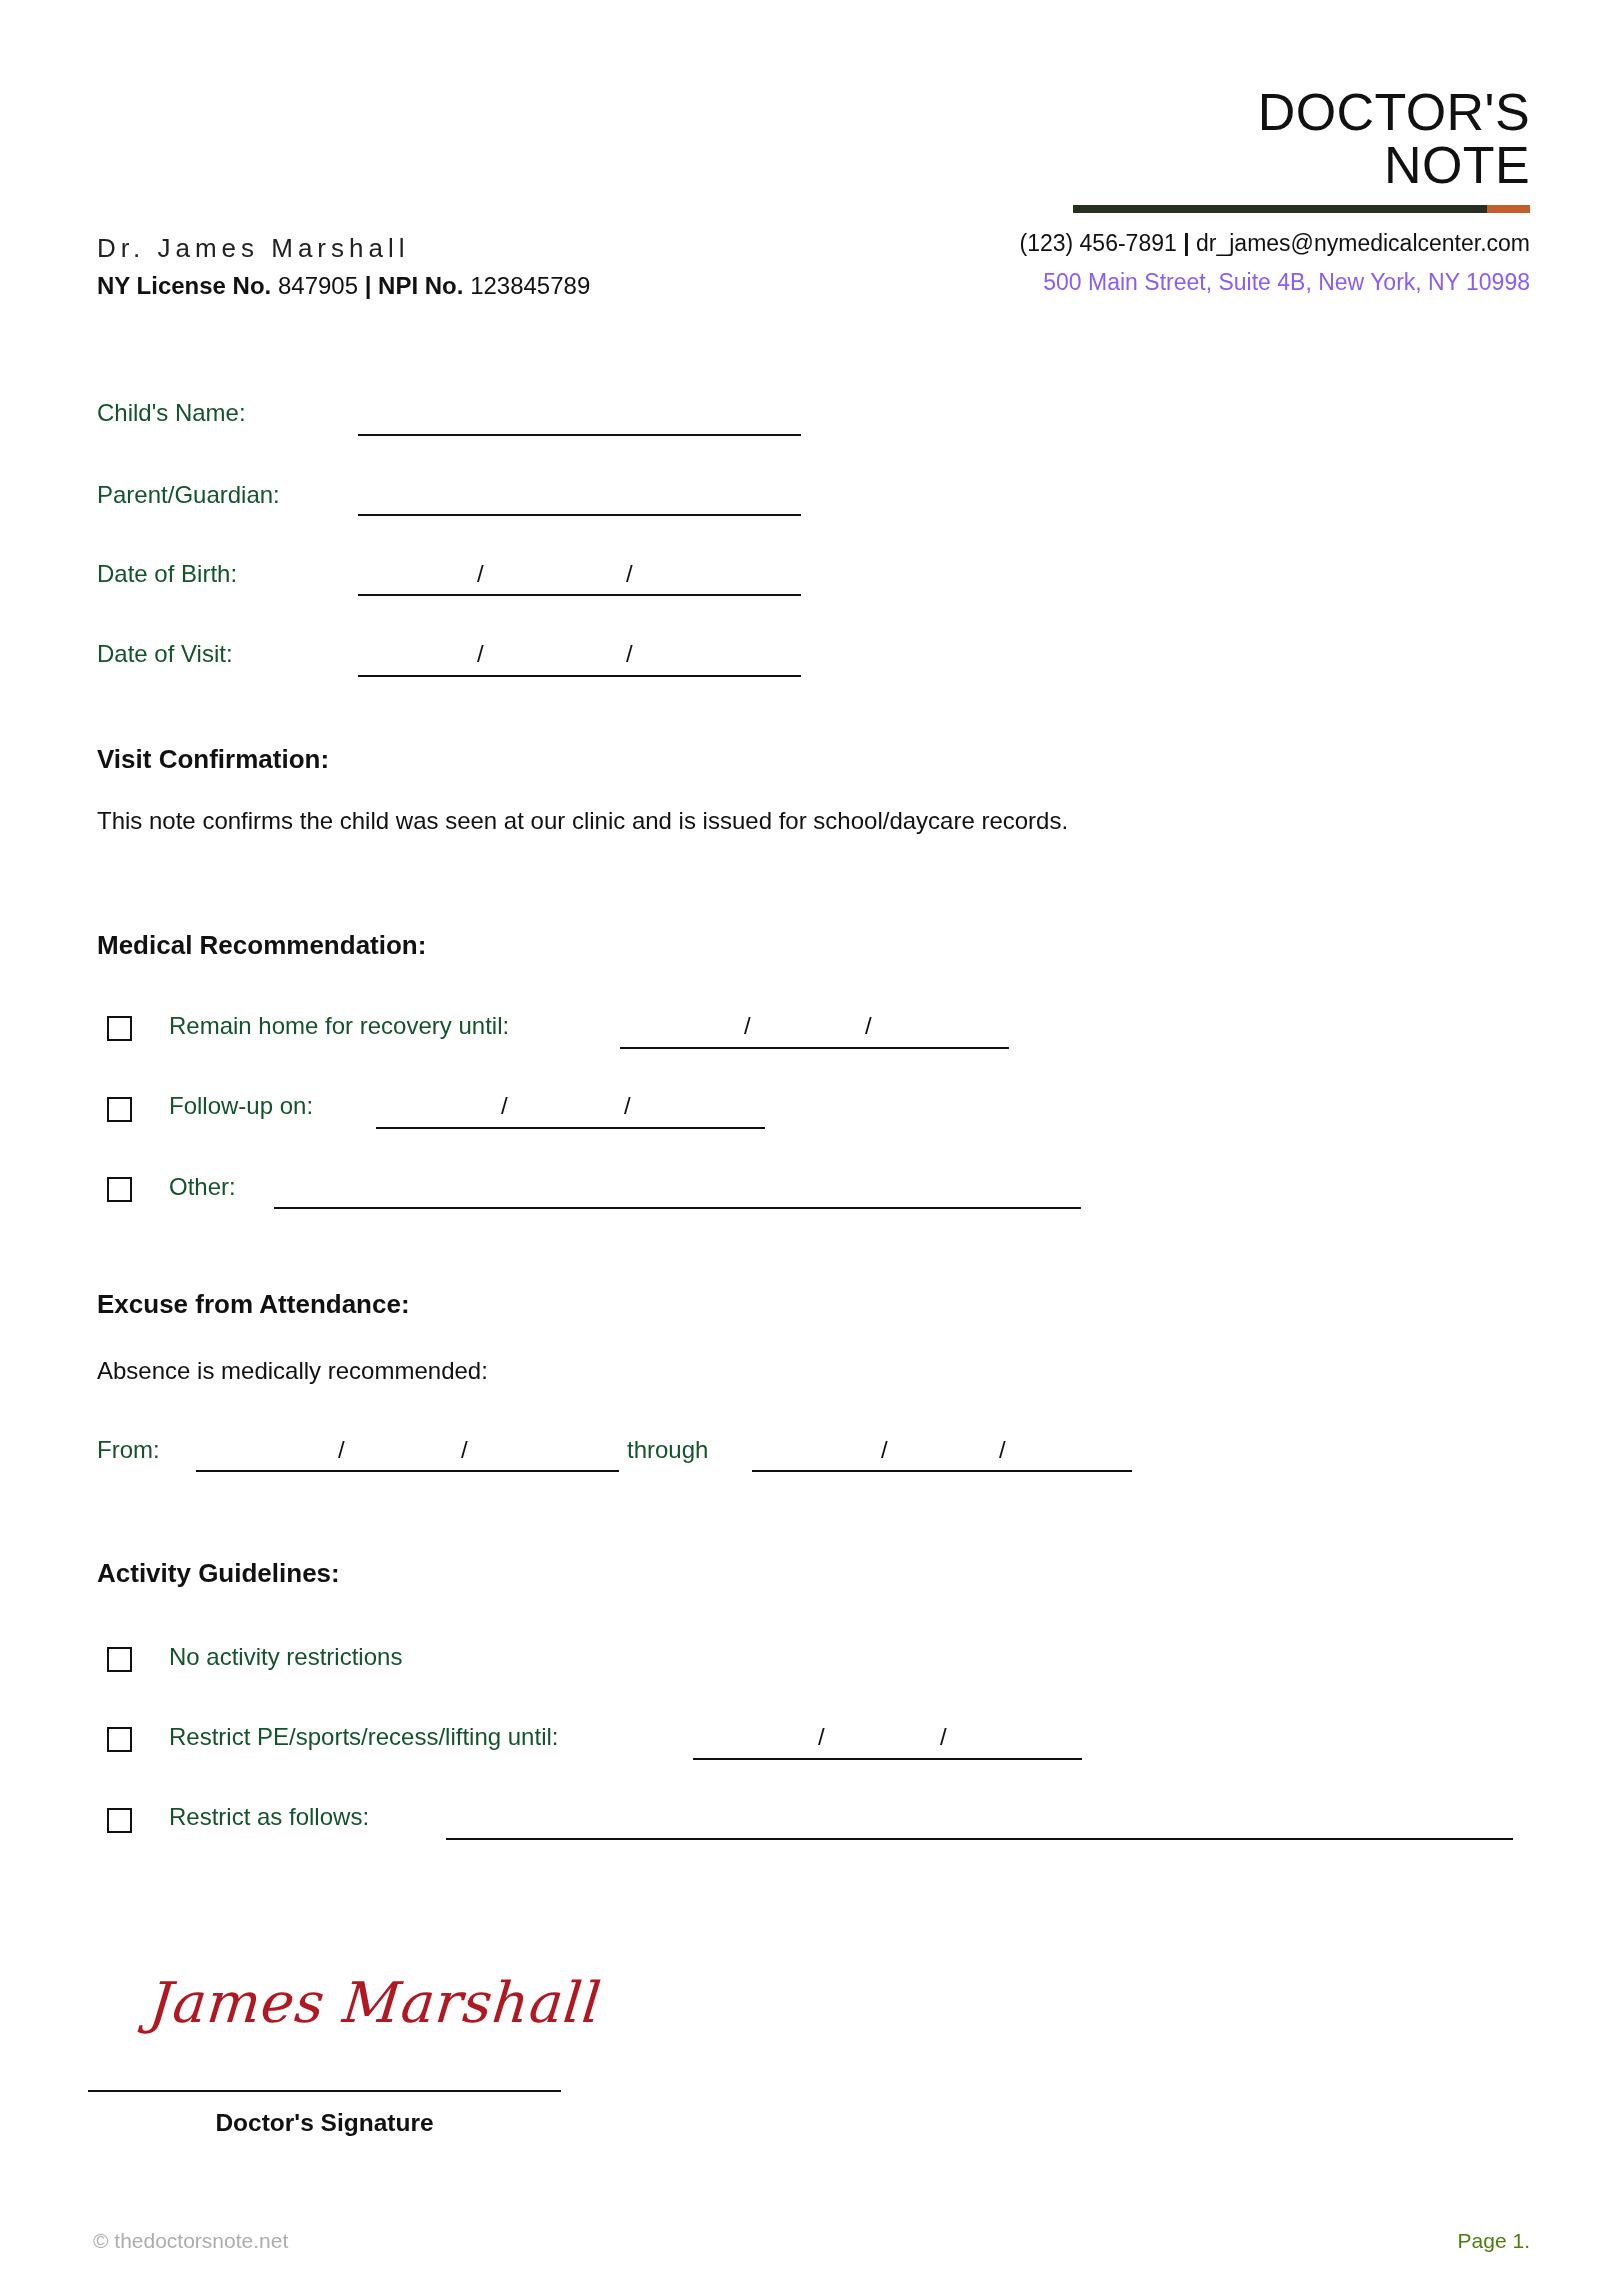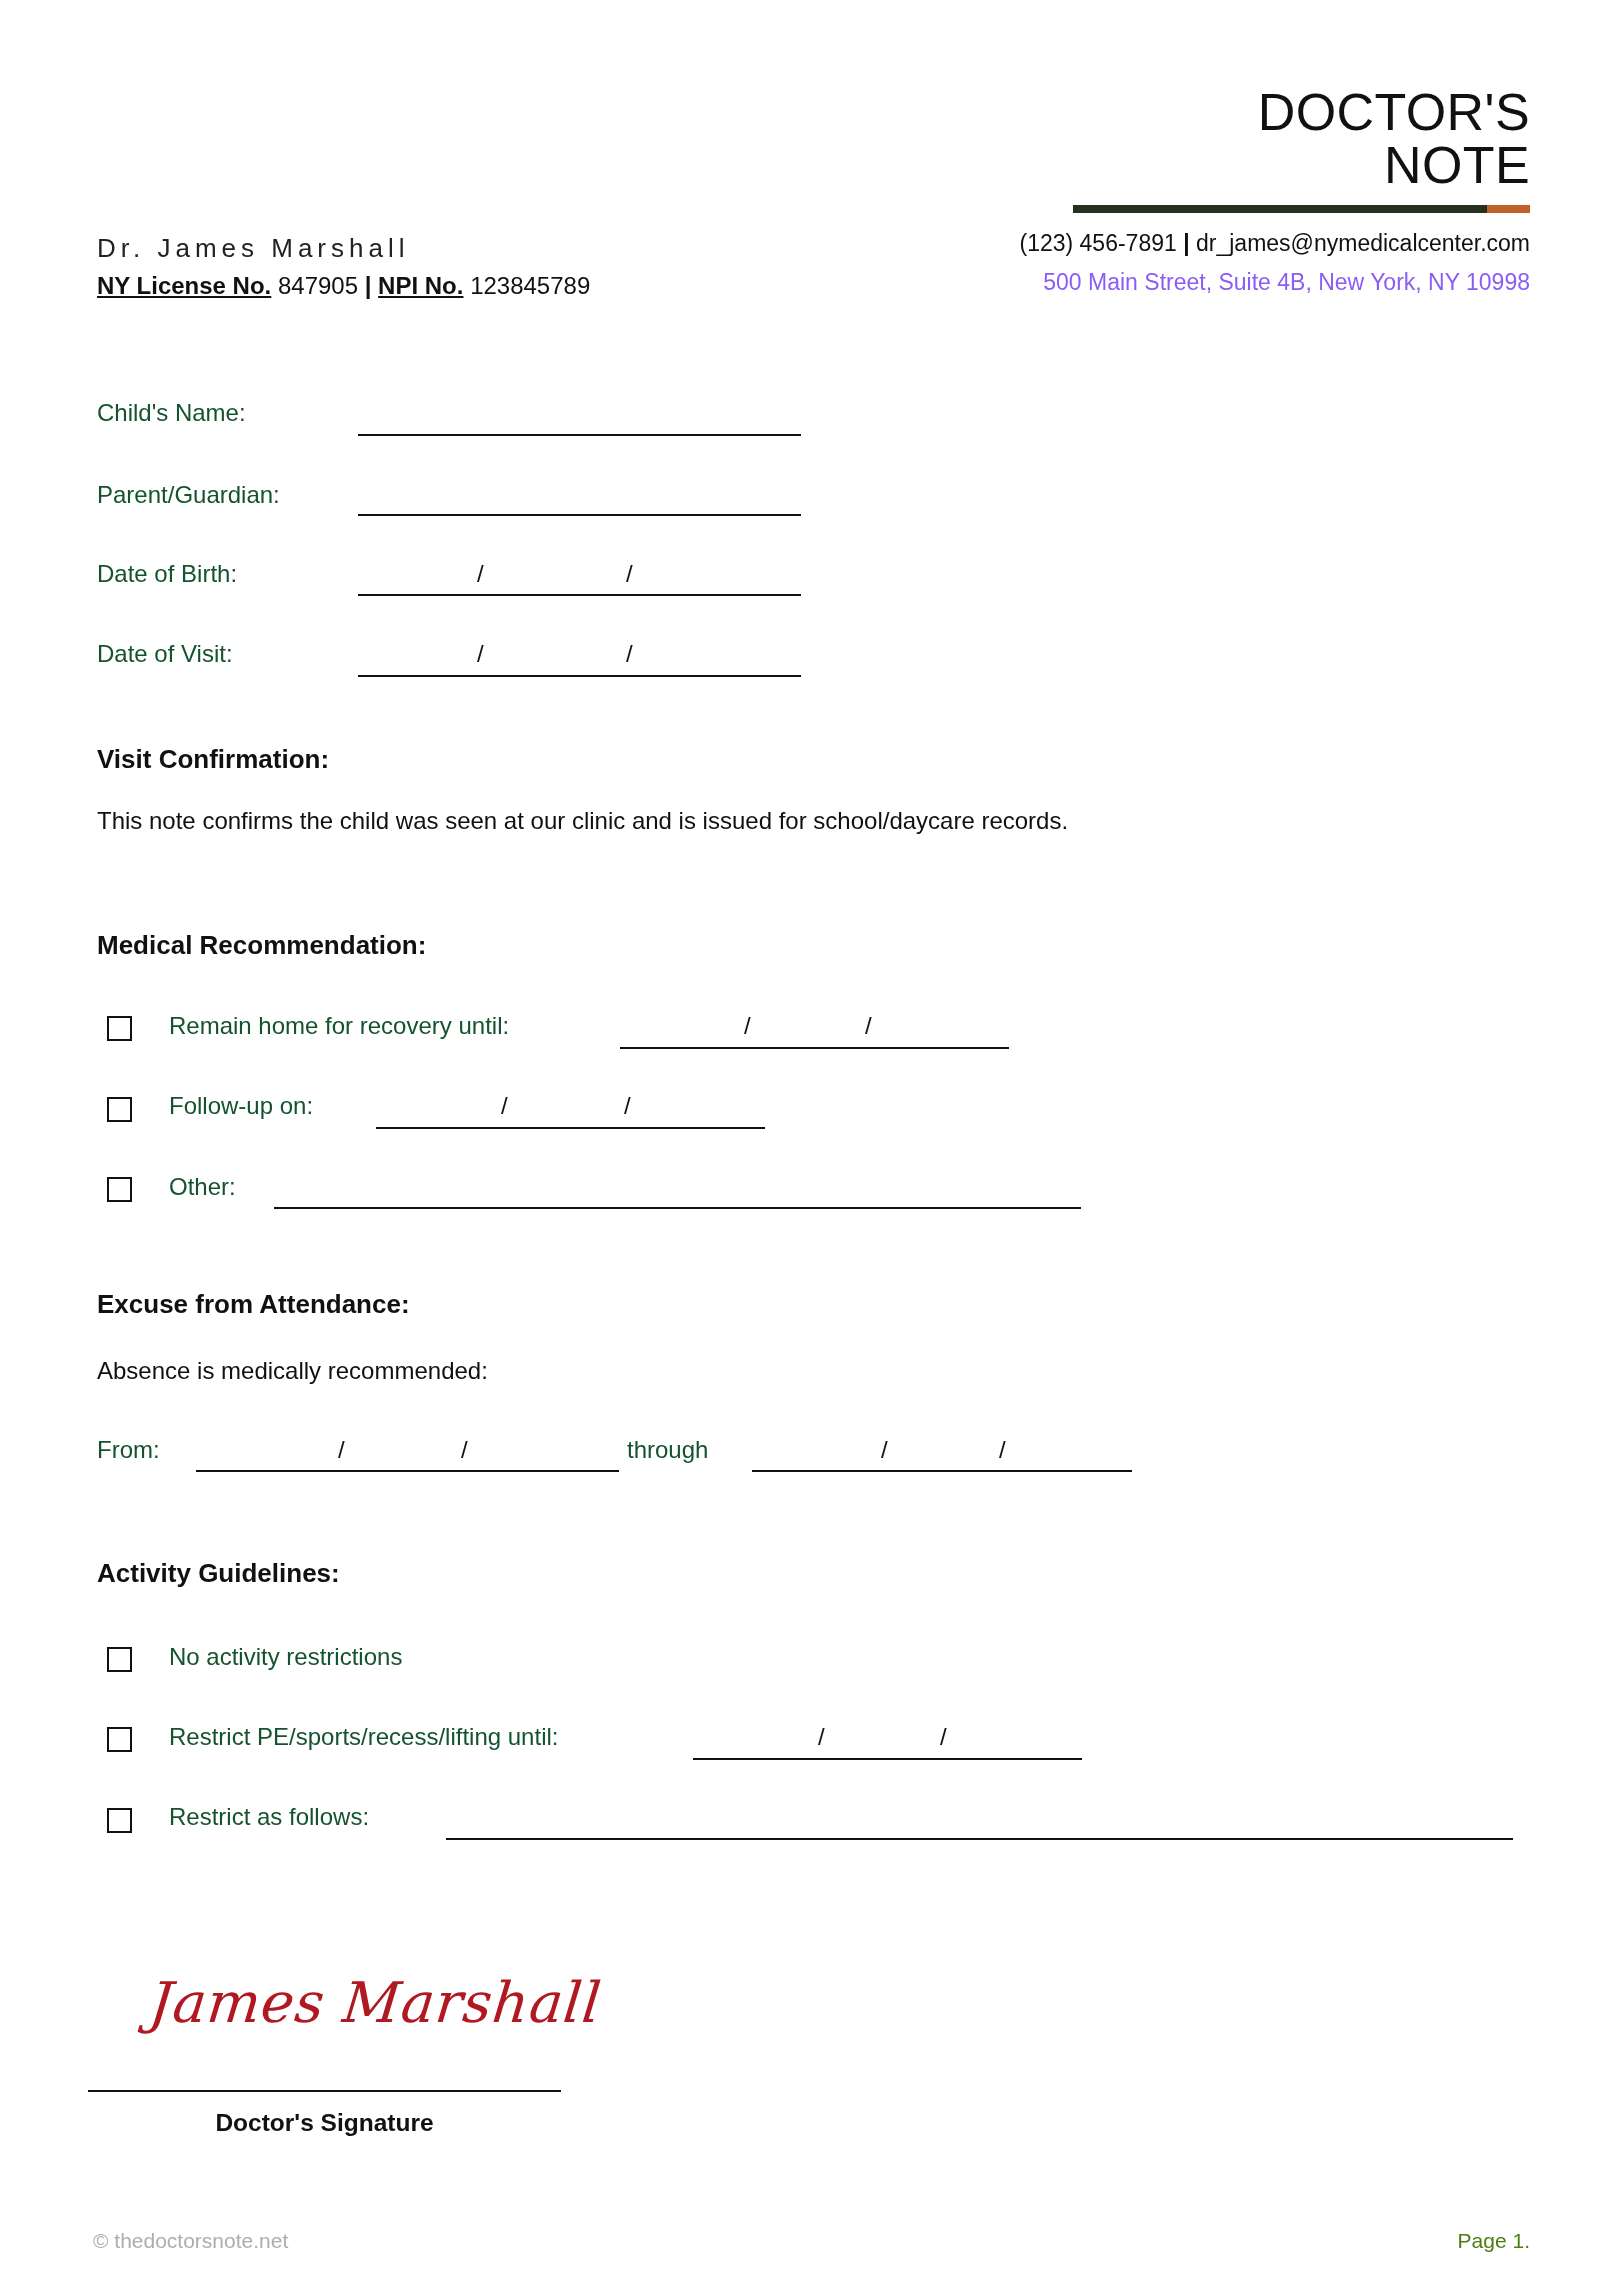--- a/index.html
+++ b/index.html
@@ -102,21 +102,21 @@
     white-space: nowrap;
   }
   .doctor-license {
     position: absolute;
     left: 97px;
     top: 272px;
     font-size: 24px;
     color: #111111;
     white-space: nowrap;
   }
-  .doctor-license b { font-weight: 700; text-decoration: underline; }
+  .doctor-license b { font-weight: 700; }
 
   .contact-line1 {
     position: absolute;
     right: 93px;
     top: 230px;
     font-size: 23px;
     color: #111111;
     white-space: nowrap;
     text-align: right;
   }

